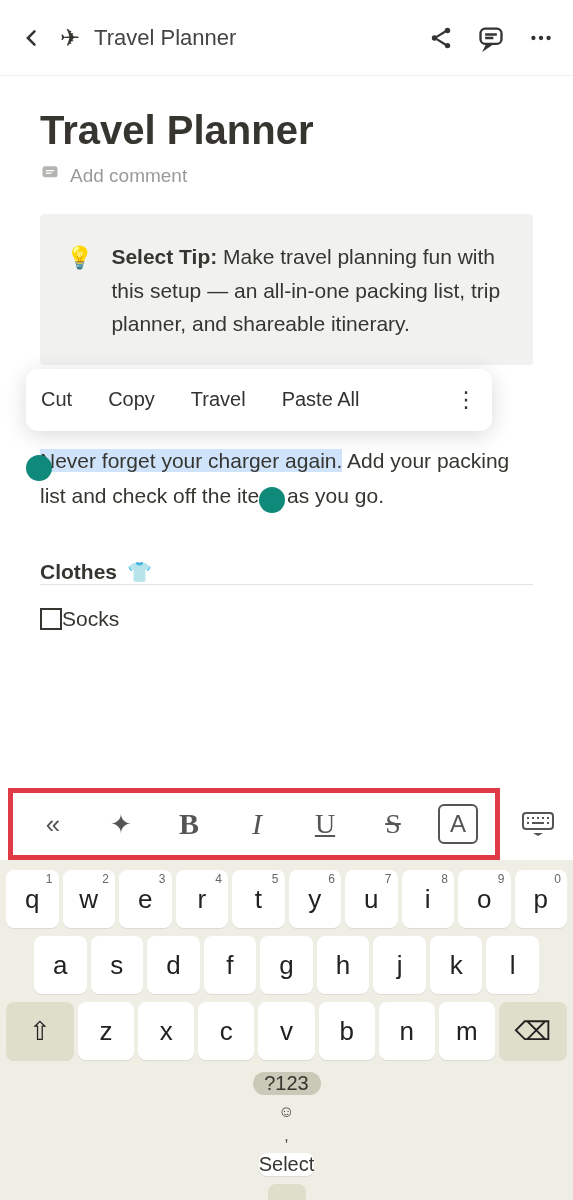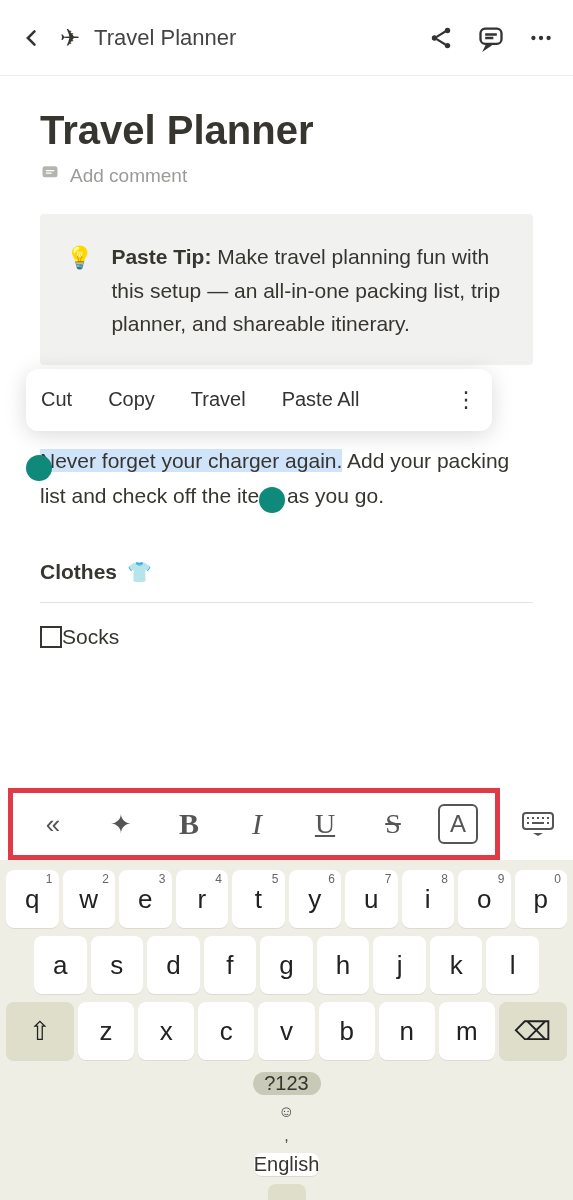--- a/index.html
+++ b/index.html
@@ -14,21 +14,21 @@
 .add-comment { display: flex; align-items: center; gap: 10px; color: #9b9a97; font-size: 19px; margin-bottom: 26px; }
 .callout { background: #f1f1ef; padding: 26px 26px 24px 26px; border-radius: 4px; display: flex; gap: 18px; font-size: 21px; line-height: 1.6; }
 .callout .bulb { font-size: 22px; }
 .callout .text b { font-weight: 700; }
 .ctx-wrap { position: relative; margin: 10px 0 0 0; }
 .ctx-menu { background: #fff; border-radius: 12px; box-shadow: 0 4px 22px rgba(0,0,0,.15); padding: 18px 15px; display: flex; align-items: center; gap: 36px; font-size: 20px; color: #333; margin: -6px 0 12px -14px; width: 466px; }
 .ctx-menu .more { margin-left: auto; font-size: 22px; }
 .body-text { font-size: 21px; line-height: 1.7; color: #37352f; position: relative; padding: 0 0 0 0; }
 .hl { background: #cfe3fb; }
 .sel-handle { display: inline-block; width: 26px; height: 26px; background: #0f8a7a; border-radius: 50%; position: absolute; }
-.subhead { display: flex; align-items: center; gap: 10px; font-size: 21px; font-weight: 700; margin-top: 46px; border-bottom: 1px solid #e3e2e0; padding-bottom: 18px; }
+.subhead { display: flex; align-items: center; gap: 10px; font-size: 21px; font-weight: 700; margin-top: 46px; border-bottom: 1px solid #e3e2e0; }
 .shirt { color: #2ea64d; font-size: 20px; }
 .todo { display: flex; align-items: center; gap: 0; font-size: 21px; margin-top: 22px; }
 .checkbox { width: 22px; height: 22px; border: 2px solid #37352f; }
 .fmt-bar-wrap { position: absolute; left: 0; right: 0; top: 788px; height: 72px; background: #fff; display: flex; align-items: center; }
 .fmt-bar { border: 5px solid #e13a47; height: 72px; margin-left: 8px; width: 492px; display: flex; align-items: center; justify-content: space-around; padding: 0 6px; }
 .fmt-bar span, .kb-toggle { font-size: 26px; color: #555; display: inline-flex; align-items: center; justify-content: center; width: 46px; }
 .fmt-bar .b { font-family: Georgia, serif; font-weight: 700; font-size: 30px; }
 .fmt-bar .i { font-family: Georgia, serif; font-style: italic; font-size: 30px; }
 .fmt-bar .u { font-family: Georgia, serif; text-decoration: underline; font-size: 28px; }
 .fmt-bar .s { font-family: Georgia, serif; text-decoration: line-through; font-size: 28px; }
@@ -89,21 +89,21 @@
   <h1 class="page-title">Travel Planner</h1>
   <div class="add-comment">
     <span><svg width="20" height="20" viewBox="0 0 24 24" fill="#b5b4b0">
           <rect x="3" y="4" width="18" height="13" rx="3"></rect>
           <path d="M7 9h10M7 12h7" stroke="#fff" stroke-width="1.5"></path>
         </svg></span>
     <span>Add comment</span>
   </div>
   <div class="callout">
     <span class="bulb">💡</span>
-    <span class="text"><b>Paste Tip:</b><span> Make travel planning fun with this setup — an all-in-one packing list, trip planner, and shareable itinerary.</span></span>
+    <span class="text"><b>Select Tip:</b><span> Make travel planning fun with this setup — an all-in-one packing list, trip planner, and shareable itinerary.</span></span>
   </div>
 
   <div class="ctx-wrap">
     <div class="ctx-menu">
       <span>Cut</span>
       <span>Copy</span>
       <span>Travel</span>
       <span>Paste All</span>
       <span class="more">⋮</span>
     </div>
@@ -184,19 +184,19 @@
     <div class="key key-wide">
         <span>⌫</span>
       </div>
   </div>
   <div class="space-row">
     <div class="k123">?123</div>
     <div class="emoji-col">
         <span>☺</span>
         <span>,</span>
       </div>
-    <div class="space">English</div>
+    <div class="space">Select</div>
     <div class="dot">.</div>
     <div class="enter">
         <span>↵</span>
       </div>
   </div>
 </div>
 
 </body></html>

